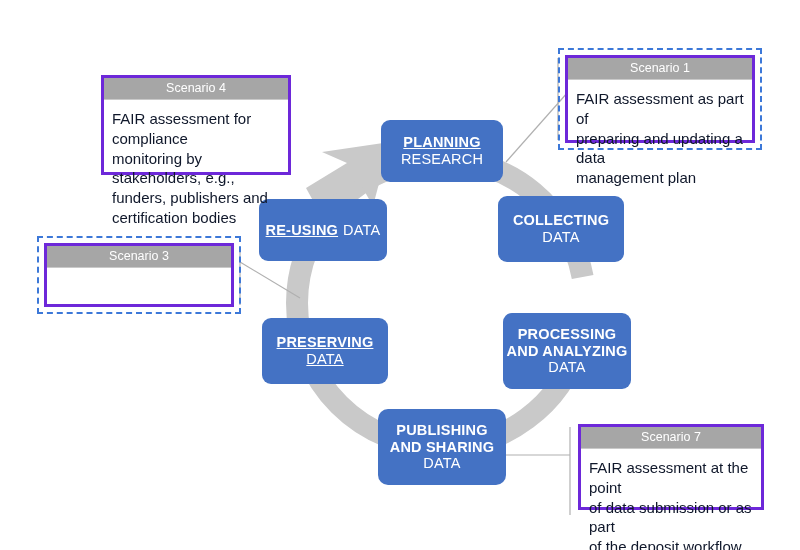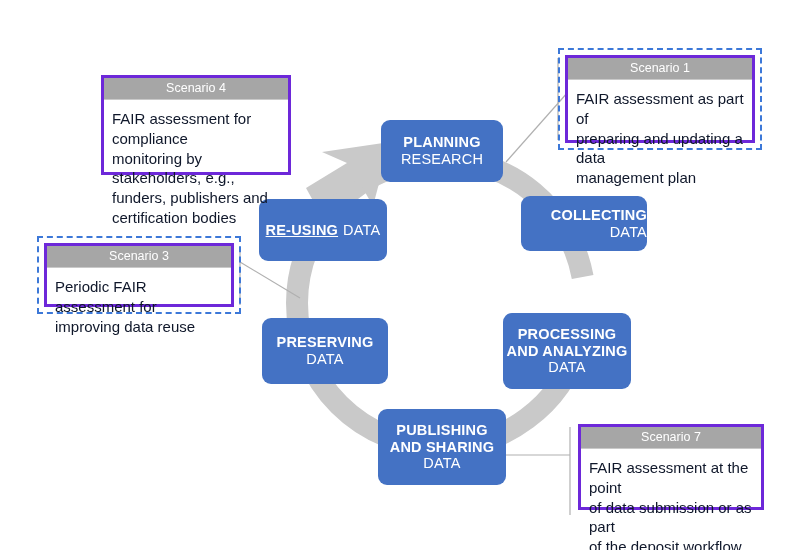--- a/index.html
+++ b/index.html
@@ -117,42 +117,42 @@
       <line x1="570" y1="427" x2="570" y2="515" stroke="#B0B0B0" stroke-width="1.2"></line>
     </g>
 
     <g>
       <line x1="240" y1="262" x2="300" y2="298" stroke="#B0B0B0" stroke-width="1.2"></line>
       <line x1="240" y1="248" x2="240" y2="305" stroke="#B0B0B0" stroke-width="1.2"></line>
     </g>
   </svg>
 
   <div class="stage" id="stage-0" style="left: 381px; top: 120px; width: 122px; height: 62px;">
-    <span class="ln-b" style="white-space: pre-line;">PLANNING</span>
+    <span class="ln-b" style="white-space: pre-line; text-decoration: underline;">PLANNING</span>
     <span class="ln-r">RESEARCH</span>
   </div>
 
-  <div class="stage" id="stage-1" style="left: 521px; top: 196px; width: 126px; height: 55px; align-items: flex-end;">
+  <div class="stage" id="stage-1" style="left: 498px; top: 196px; width: 126px; height: 66px;">
     <span class="ln-b" style="white-space: pre-line;">COLLECTING</span>
     <span class="ln-r">DATA</span>
   </div>
 
   <div class="stage" id="stage-2" style="left: 503px; top: 313px; width: 128px; height: 76px;">
     <span class="ln-b" style="white-space: pre-line;">PROCESSING
 AND ANALYZING</span>
     <span class="ln-r">DATA</span>
   </div>
 
-  <div class="stage" id="stage-3" style="left: 378px; top: 409px; width: 128px; height: 76px;">
+  <div class="stage" id="stage-3" style="left: 378px; top: 409px; width: 128px; height: 76px; border-radius: 10px;">
     <span class="ln-b" style="white-space: pre-line;">PUBLISHING
 AND SHARING</span>
     <span class="ln-r">DATA</span>
   </div>
 
-  <div class="stage" id="stage-4" style="left: 262px; top: 318px; width: 126px; height: 66px;">
+  <div class="stage" id="stage-4" style="left: 262px; top: 318px; width: 126px; height: 66px; text-decoration: underline;">
     <span class="ln-b" style="white-space: pre-line;">PRESERVING</span>
     <span class="ln-r">DATA</span>
   </div>
 
   <div class="stage inline-row" id="stage-5" style="left: 259px; top: 199px; width: 128px; height: 62px;">
     <span class="ln-b" style="white-space: pre-line; text-decoration: underline;">RE-USING</span>
     <span class="ln-r">DATA</span>
   </div>
 
   <div class="scenario" id="scn-0" style="left: 558px; top: 48px; width: 204px; height: 102px;">
@@ -171,22 +171,20 @@
       <div class="body">FAIR assessment at the point
 of data submission or as part
 of the deposit workflow</div>
     </div>
   </div>
 
   <div class="scenario" id="scn-2" style="left: 37px; top: 236px; width: 204px; height: 78px;">
     <div class="dash"></div>
     <div class="inner" style="left: 7px; top: 7px; width: 190px; height: 64px;">
       <div class="hdr">Scenario 3</div>
-      <div class="body">Periodic FAIR assessment for
-improving data reuse</div>
     </div>
   </div>
 
   <div class="scenario" id="scn-3" style="left: 101px; top: 75px; width: 190px; height: 100px;">
     <div class="inner" style="left: 0px; top: 0px; width: 190px; height: 100px;">
       <div class="hdr">Scenario 4</div>
       <div class="body">FAIR assessment for compliance
 monitoring by stakeholders, e.g.,
 funders, publishers and
 certification bodies</div>

